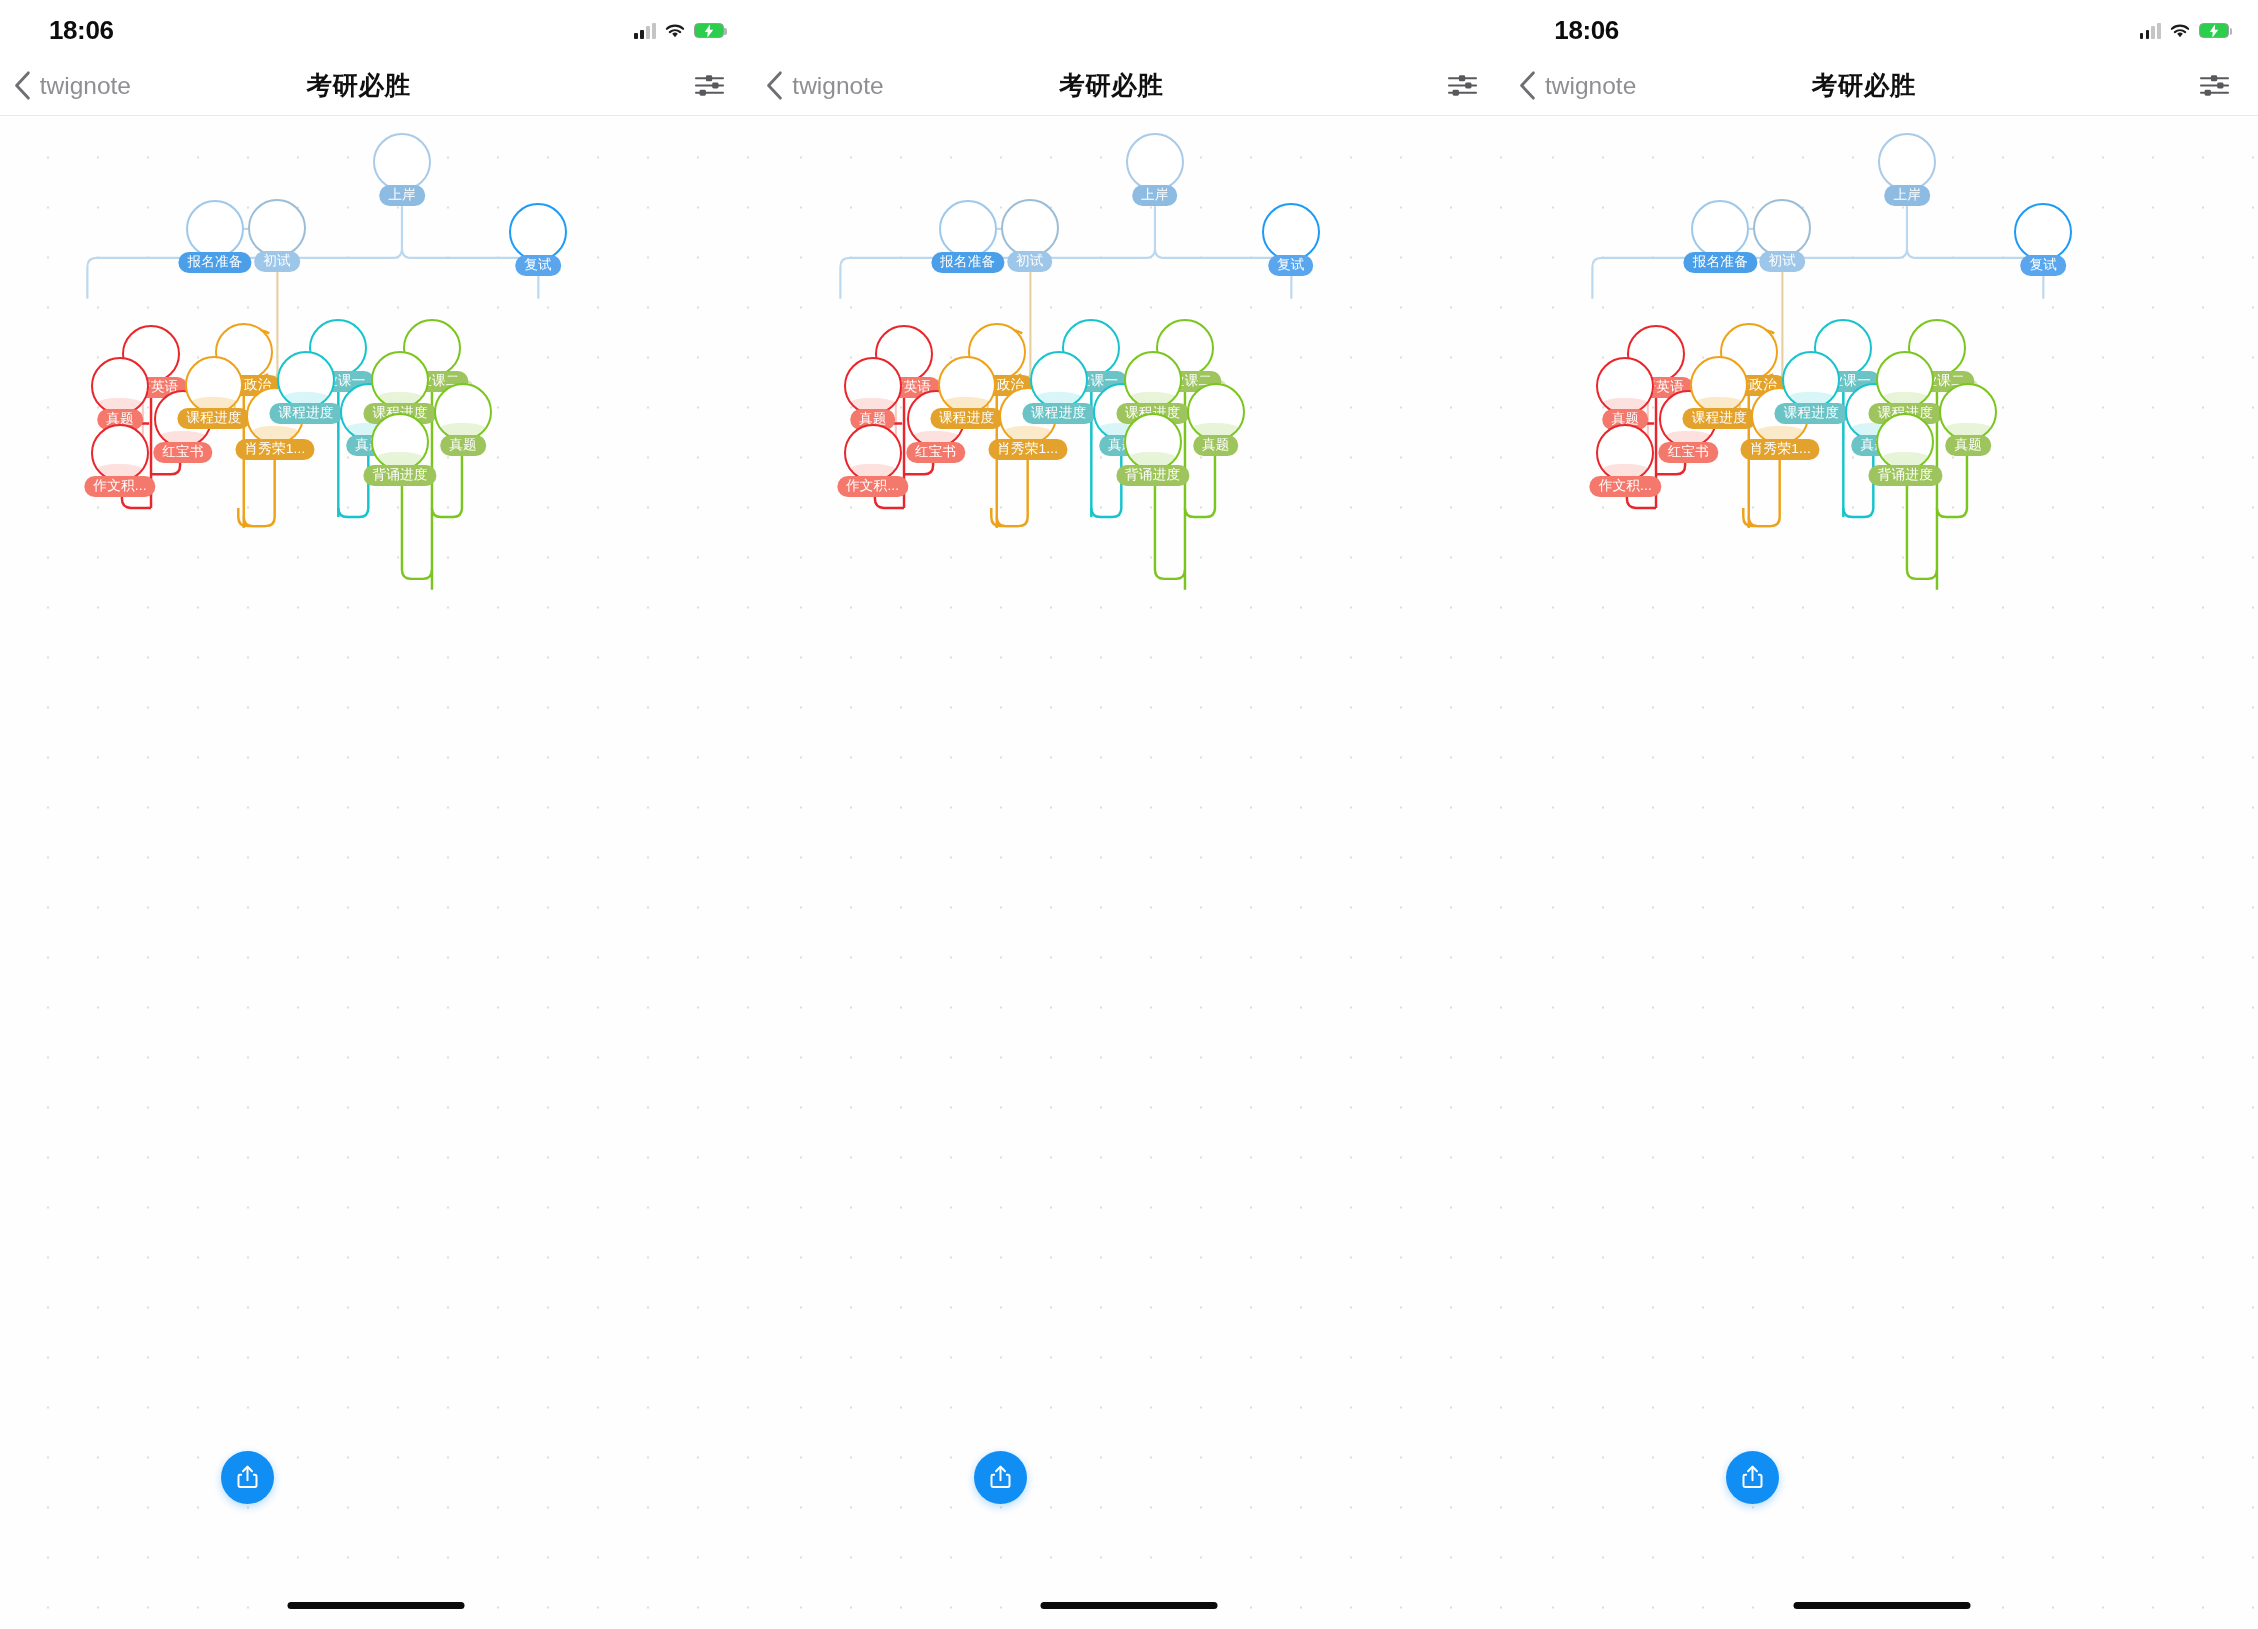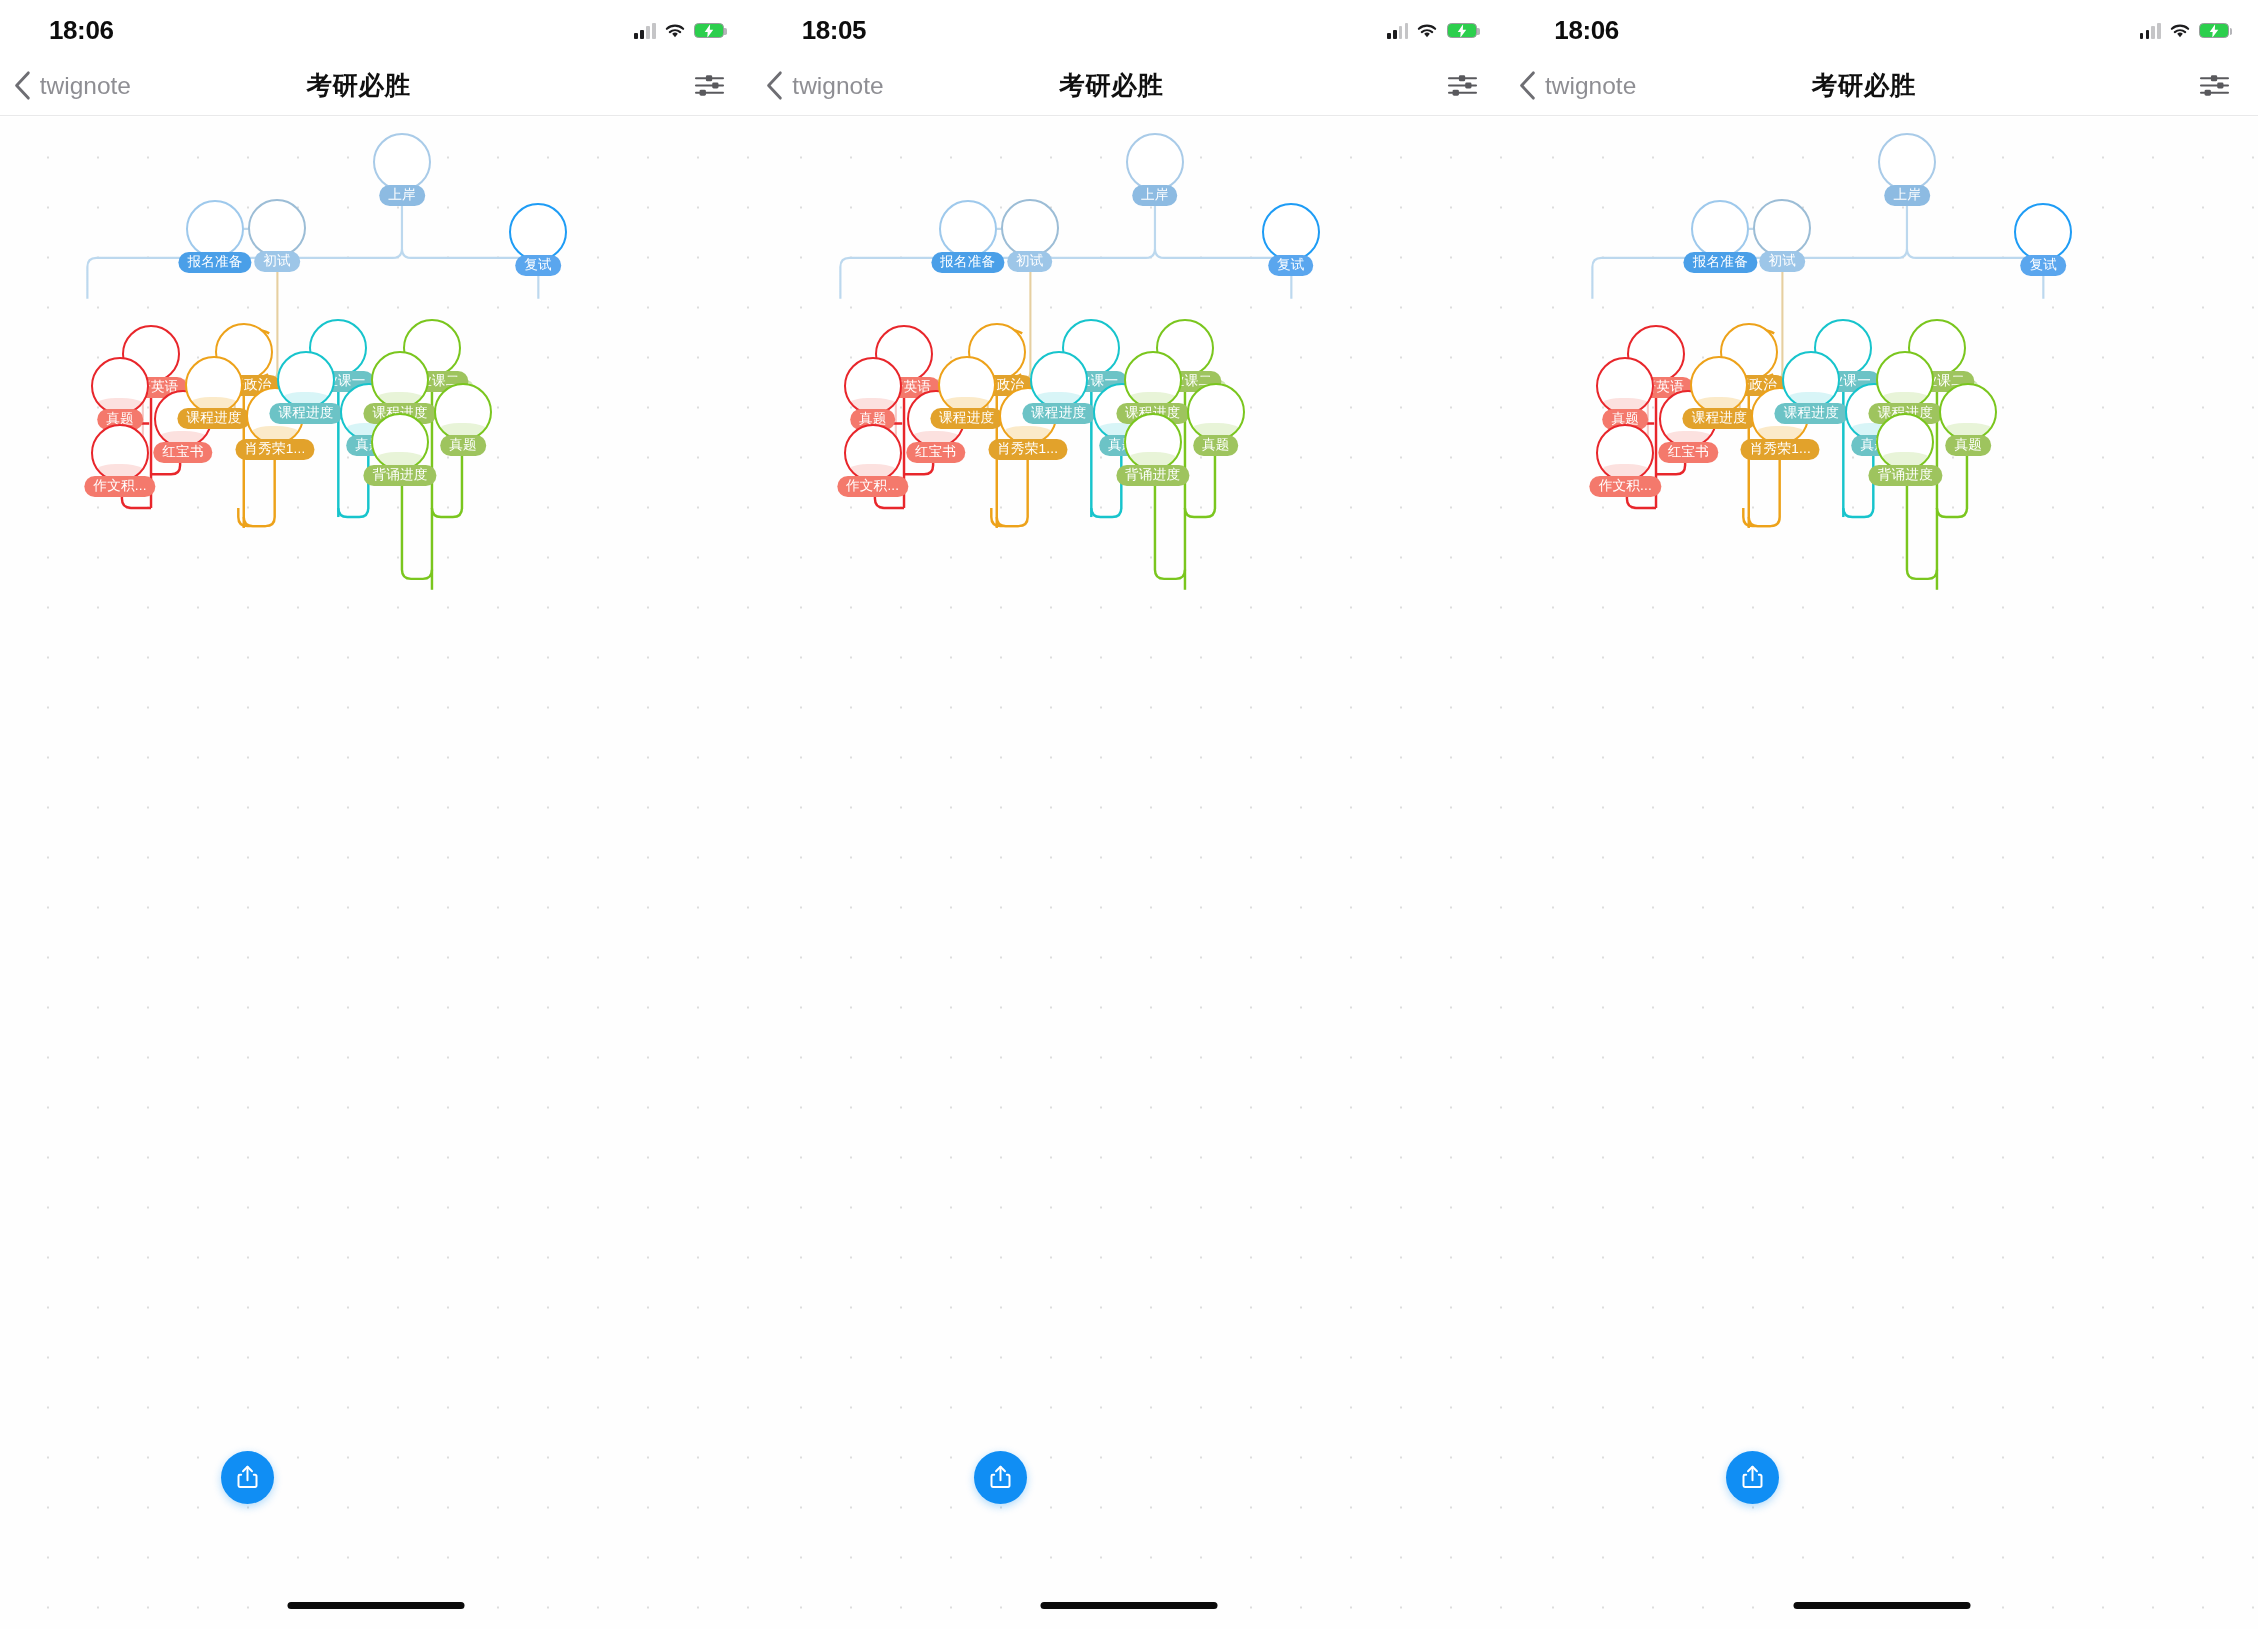--- a/index.html
+++ b/index.html
@@ -405,41 +405,20 @@
           <path d="M10 8 L15 3 L20 8" stroke="#fff" stroke-width="2.2" stroke-linecap="round" stroke-linejoin="round" fill="none"></path>
           <path d="M8 12 H6.5 A1.5 1.5 0 0 0 5 13.5 V24 A1.5 1.5 0 0 0 6.5 25.5 H23.5 A1.5 1.5 0 0 0 25 24 V13.5 A1.5 1.5 0 0 0 23.5 12 H22" stroke="#fff" stroke-width="2.2" fill="none" stroke-linecap="round" stroke-linejoin="round"></path>
         </svg>
       </div>
     </div>
 
     <div class="home-ind"></div>
   </div>
     <div class="screen">
 
-    <div class="statusbar">
-      <div class="clock">18:05</div>
-      <div class="status-icons">
-        <div class="cell">
-            <i></i>
-            <i></i>
-            <i></i>
-            <i></i>
-          </div>
-        <svg class="wifi" viewBox="0 0 24 18">
-          <path d="M12 15.6 L15.1 11.9 A4.6 4.6 0 0 0 8.9 11.9 Z" fill="#1c1c1e"></path>
-          <path d="M3.1 6.3 A13.6 13.6 0 0 1 20.9 6.3" stroke="#1c1c1e" stroke-width="2.4" fill="none" stroke-linecap="round"></path>
-          <path d="M6.3 10 A9 9 0 0 1 17.7 10" stroke="#1c1c1e" stroke-width="2.3" fill="none" stroke-linecap="round"></path>
-        </svg>
-        <div class="batt">
-          <svg class="bolt" viewBox="0 0 12 16">
-              <path d="M7.3 0 1 9.3h3.4L4 16 11 6.5H7z" fill="#ffffff"></path>
-            </svg>
-        </div>
-      </div>
-    </div>
 
     <div class="navbar">
       <div class="nav-back">
         <svg class="chev" viewBox="0 0 20 34">
           <path d="M17 3 L4 17 L17 31" stroke="#6e6e73" stroke-width="3.2" fill="none" stroke-linecap="round" stroke-linejoin="round"></path>
         </svg>
         <span class="nav-back-label">twignote</span>
       </div>
       <div class="nav-title"><span>考研必胜</span></div>
       <div class="nav-right">

